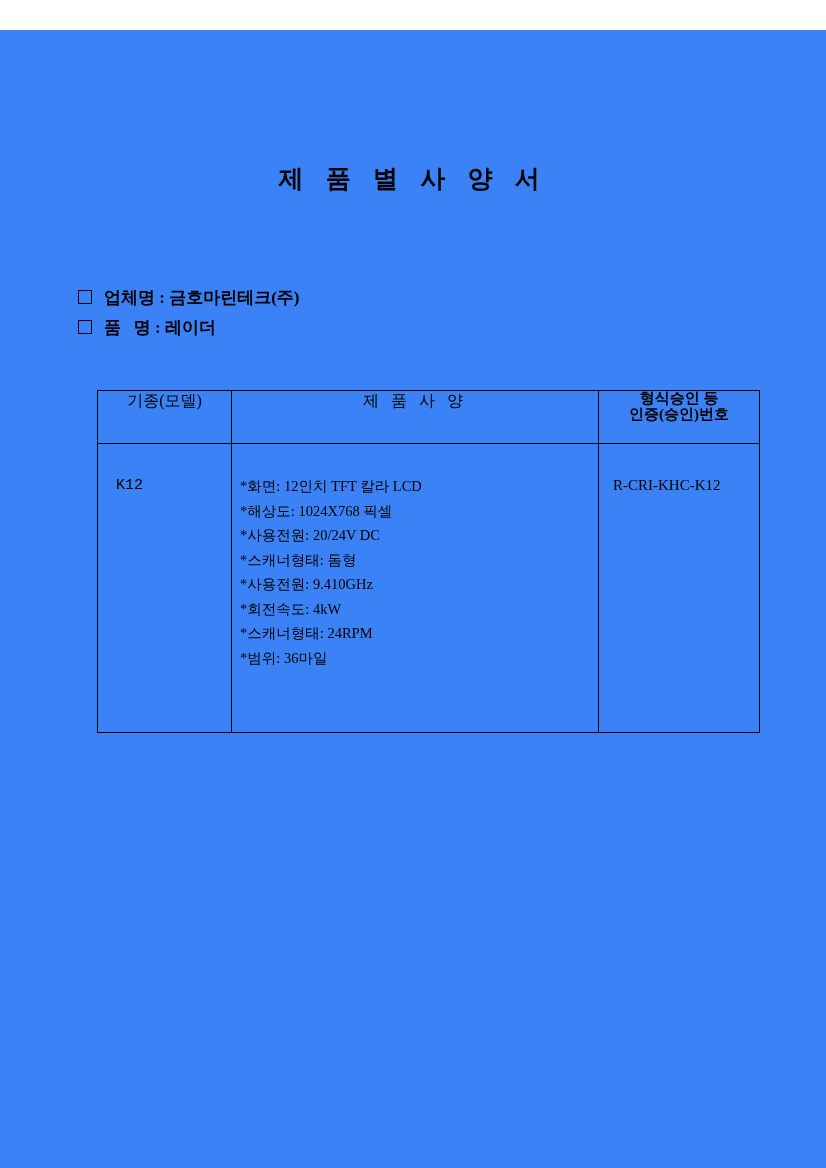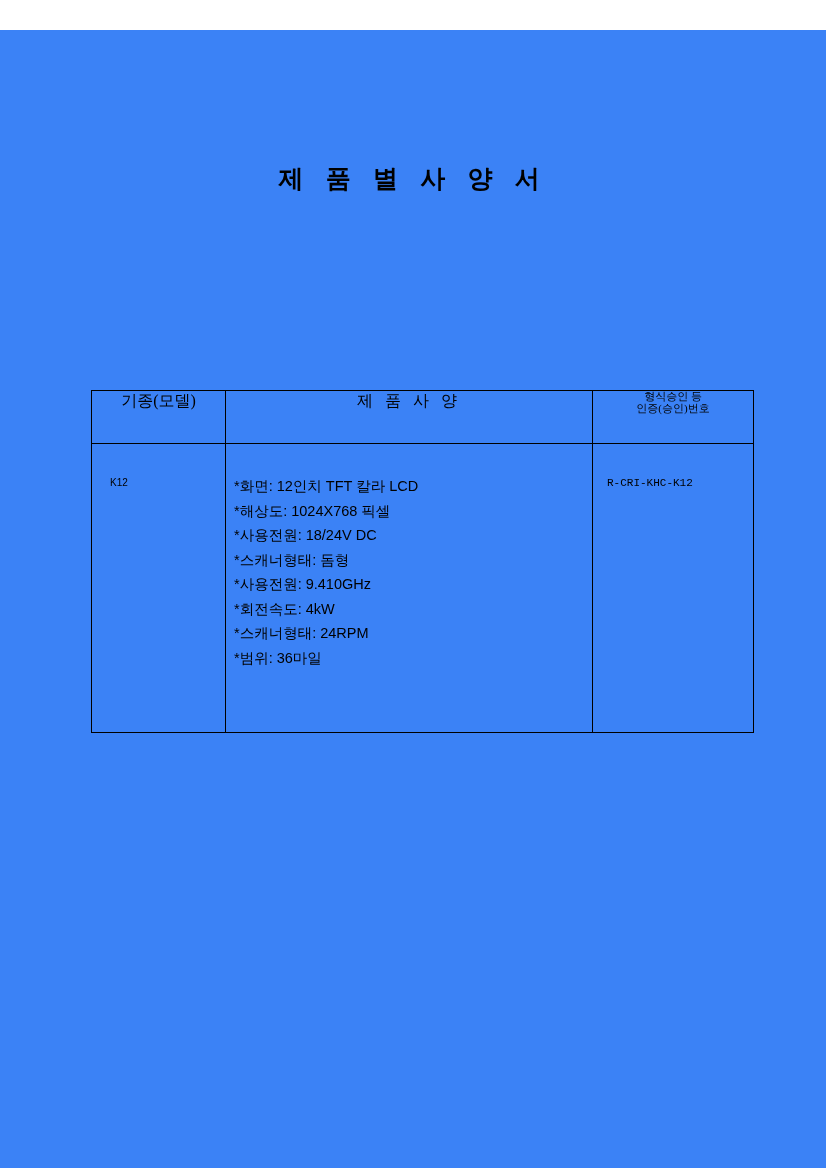--- a/index.html
+++ b/index.html
@@ -58,21 +58,21 @@
   }
   .meta-label {
     white-space: pre;
     font-family: "Liberation Serif", "DejaVu Serif", serif;
     font-weight: bold;
     font-size: 17px;
   }
   .spec-table {
     position: absolute;
     top: 360px;
-    left: 91px;
+    left: 97px;
     width: 662px;
     border-collapse: collapse;
     table-layout: fixed;
   }
   .spec-table td, .spec-table th {
     border: 1px solid #000000;
     padding: 0;
     vertical-align: top;
   }
   .col-model { width: 134px; }
@@ -86,57 +86,68 @@
     font-size: 16px;
     font-weight: normal;
     font-family: "Liberation Serif", "DejaVu Serif", serif;
   }
   .head-cell .sp {
     letter-spacing: 4px;
   }
   .head-cert-line1, .head-cert-line2 {
     display: block;
     line-height: 1.05;
-    font-size: 11px;
+    font-size: 15px;
+    font-weight: bold;
   }
   .body-cell {
     height: 288px;
     font-size: 15px;
     line-height: 1.0;
   }
   .model-text {
     padding: 34px 0 0 18px;
-    font-size: 10px;
-    font-family: Liberation Sans, sans-serif;
+    font-size: 15px;
+    font-family: Liberation Mono, monospace;
   }
   .spec-list {
     padding: 30px 0 0 8px;
     margin: 0;
     list-style: none;
   }
   .spec-list li {
     font-size: 14.5px;
     line-height: 24.5px;
     white-space: pre;
-    font-family: Liberation Sans, sans-serif;
+    font-family: Liberation Serif, serif;
   }
   .cert-text {
     padding: 34px 0 0 14px;
-    font-size: 11px;
-    font-family: Liberation Mono, monospace;
+    font-size: 15px;
+    font-family: Liberation Serif, serif;
     white-space: pre;
   }
 </style>
 </head>
 <body>
 
 <div class="page">
 
   <div class="doc-title">제 품 별 사 양 서</div>
 
+  <div class="meta-block">
+    <div class="meta-row">
+      <span class="meta-check"></span>
+      <span class="meta-label">업체명 : 금호마린테크(주)</span>
+    </div>
+    <div class="meta-row">
+      <span class="meta-check"></span>
+      <span class="meta-label">품   명 : 레이더</span>
+    </div>
+  </div>
 
   <table class="spec-table">
     <colgroup>
       <col class="col-model">
       <col class="col-spec">
       <col class="col-cert">
     </colgroup>
     <thead>
       <tr>
         <th class="head-cell">
@@ -153,21 +164,21 @@
     </thead>
     <tbody>
       <tr>
         <td class="body-cell">
           <div class="model-text">K12</div>
         </td>
         <td class="body-cell">
           <ul class="spec-list">
             <li>*화면: 12인치 TFT 칼라 LCD</li>
             <li>*해상도: 1024X768 픽셀</li>
-            <li>*사용전원: 18/24V DC</li>
+            <li>*사용전원: 20/24V DC</li>
             <li>*스캐너형태: 돔형</li>
             <li>*사용전원: 9.410GHz</li>
             <li>*회전속도: 4kW</li>
             <li>*스캐너형태: 24RPM</li>
             <li>*범위: 36마일</li>
           </ul>
         </td>
         <td class="body-cell">
           <div class="cert-text">R-CRI-KHC-K12</div>
         </td>

